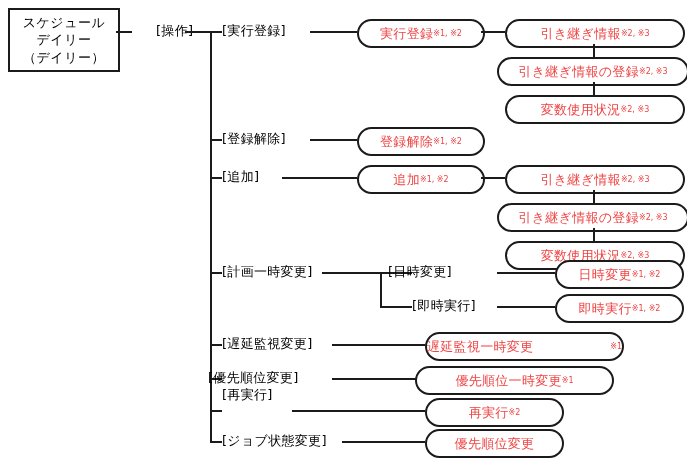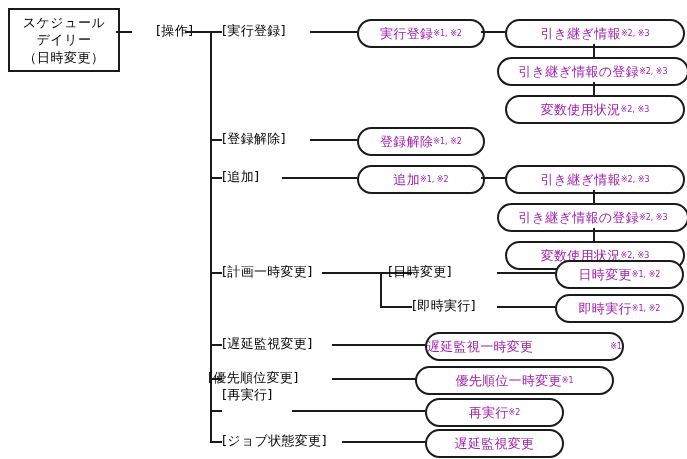--- a/index.html
+++ b/index.html
@@ -19,41 +19,41 @@
   
   .blabel{
     position:absolute;white-space:nowrap;color:#000;font-size:13px;
     letter-spacing:.3px;line-height:1;
   }
 
   
   .rbox{
     position:absolute;border:2px solid #1b1b1b;background:#fff;
     border-radius:999px;display:flex;align-items:center;justify-content:center;
-    color:#a21caf;font-size:13px;letter-spacing:.3px;white-space:nowrap;
+    color:#ef4444;font-size:13px;letter-spacing:.3px;white-space:nowrap;
   }
   .rbox .txt{display:inline-block;}
   .rbox sup, .sup{
     font-size:8px;vertical-align:super;letter-spacing:0;
   }
 
   
   .hline{position:absolute;height:0;border-top:2px solid #1b1b1b;}
   .vline{position:absolute;width:0;border-left:2px solid #1b1b1b;}
 </style>
 </head>
 <body>
 
 <div id="stage">
 
   <div class="root-box" style="left:8px;top:8px;width:108px;height:60px;">
     <div>
       <span>スケジュール</span>
       <span>デイリー</span>
-      <span>（日時変更）</span>
+      <span>（デイリー）</span>
     </div>
   </div>
 
   <div class="hline" style="left:116px;top:31px;width:16px;"></div>
   <div class="blabel" style="left:132px;top:24px;margin-left:24px;">[操作]</div>
 
   <div class="hline" style="left:185px;top:31px;width:27px;"></div>
 
   <div class="vline" style="left:210px;top:31px;height:410px;"></div>
 
@@ -161,17 +161,17 @@
   <div class="hline" style="left:292px;top:410px;width:133px;"></div>
   <div class="rbox" style="left:425px;top:398px;width:135px;height:25px;">
     <span class="txt">再実行</span>
       <span class="sup">※2</span>
   </div>
 
   <div class="hline" style="left:210px;top:441px;width:12px;"></div>
   <div class="blabel" style="left:222px;top:434px;">[ジョブ状態変更]</div>
   <div class="hline" style="left:342px;top:441px;width:83px;"></div>
   <div class="rbox" style="left:425px;top:429px;width:135px;height:25px;">
-    <span class="txt">遅延監視変更</span>
+    <span class="txt">優先順位変更</span>
       <span class="sup"></span>
   </div>
 
 </div>
 
 </body></html>

